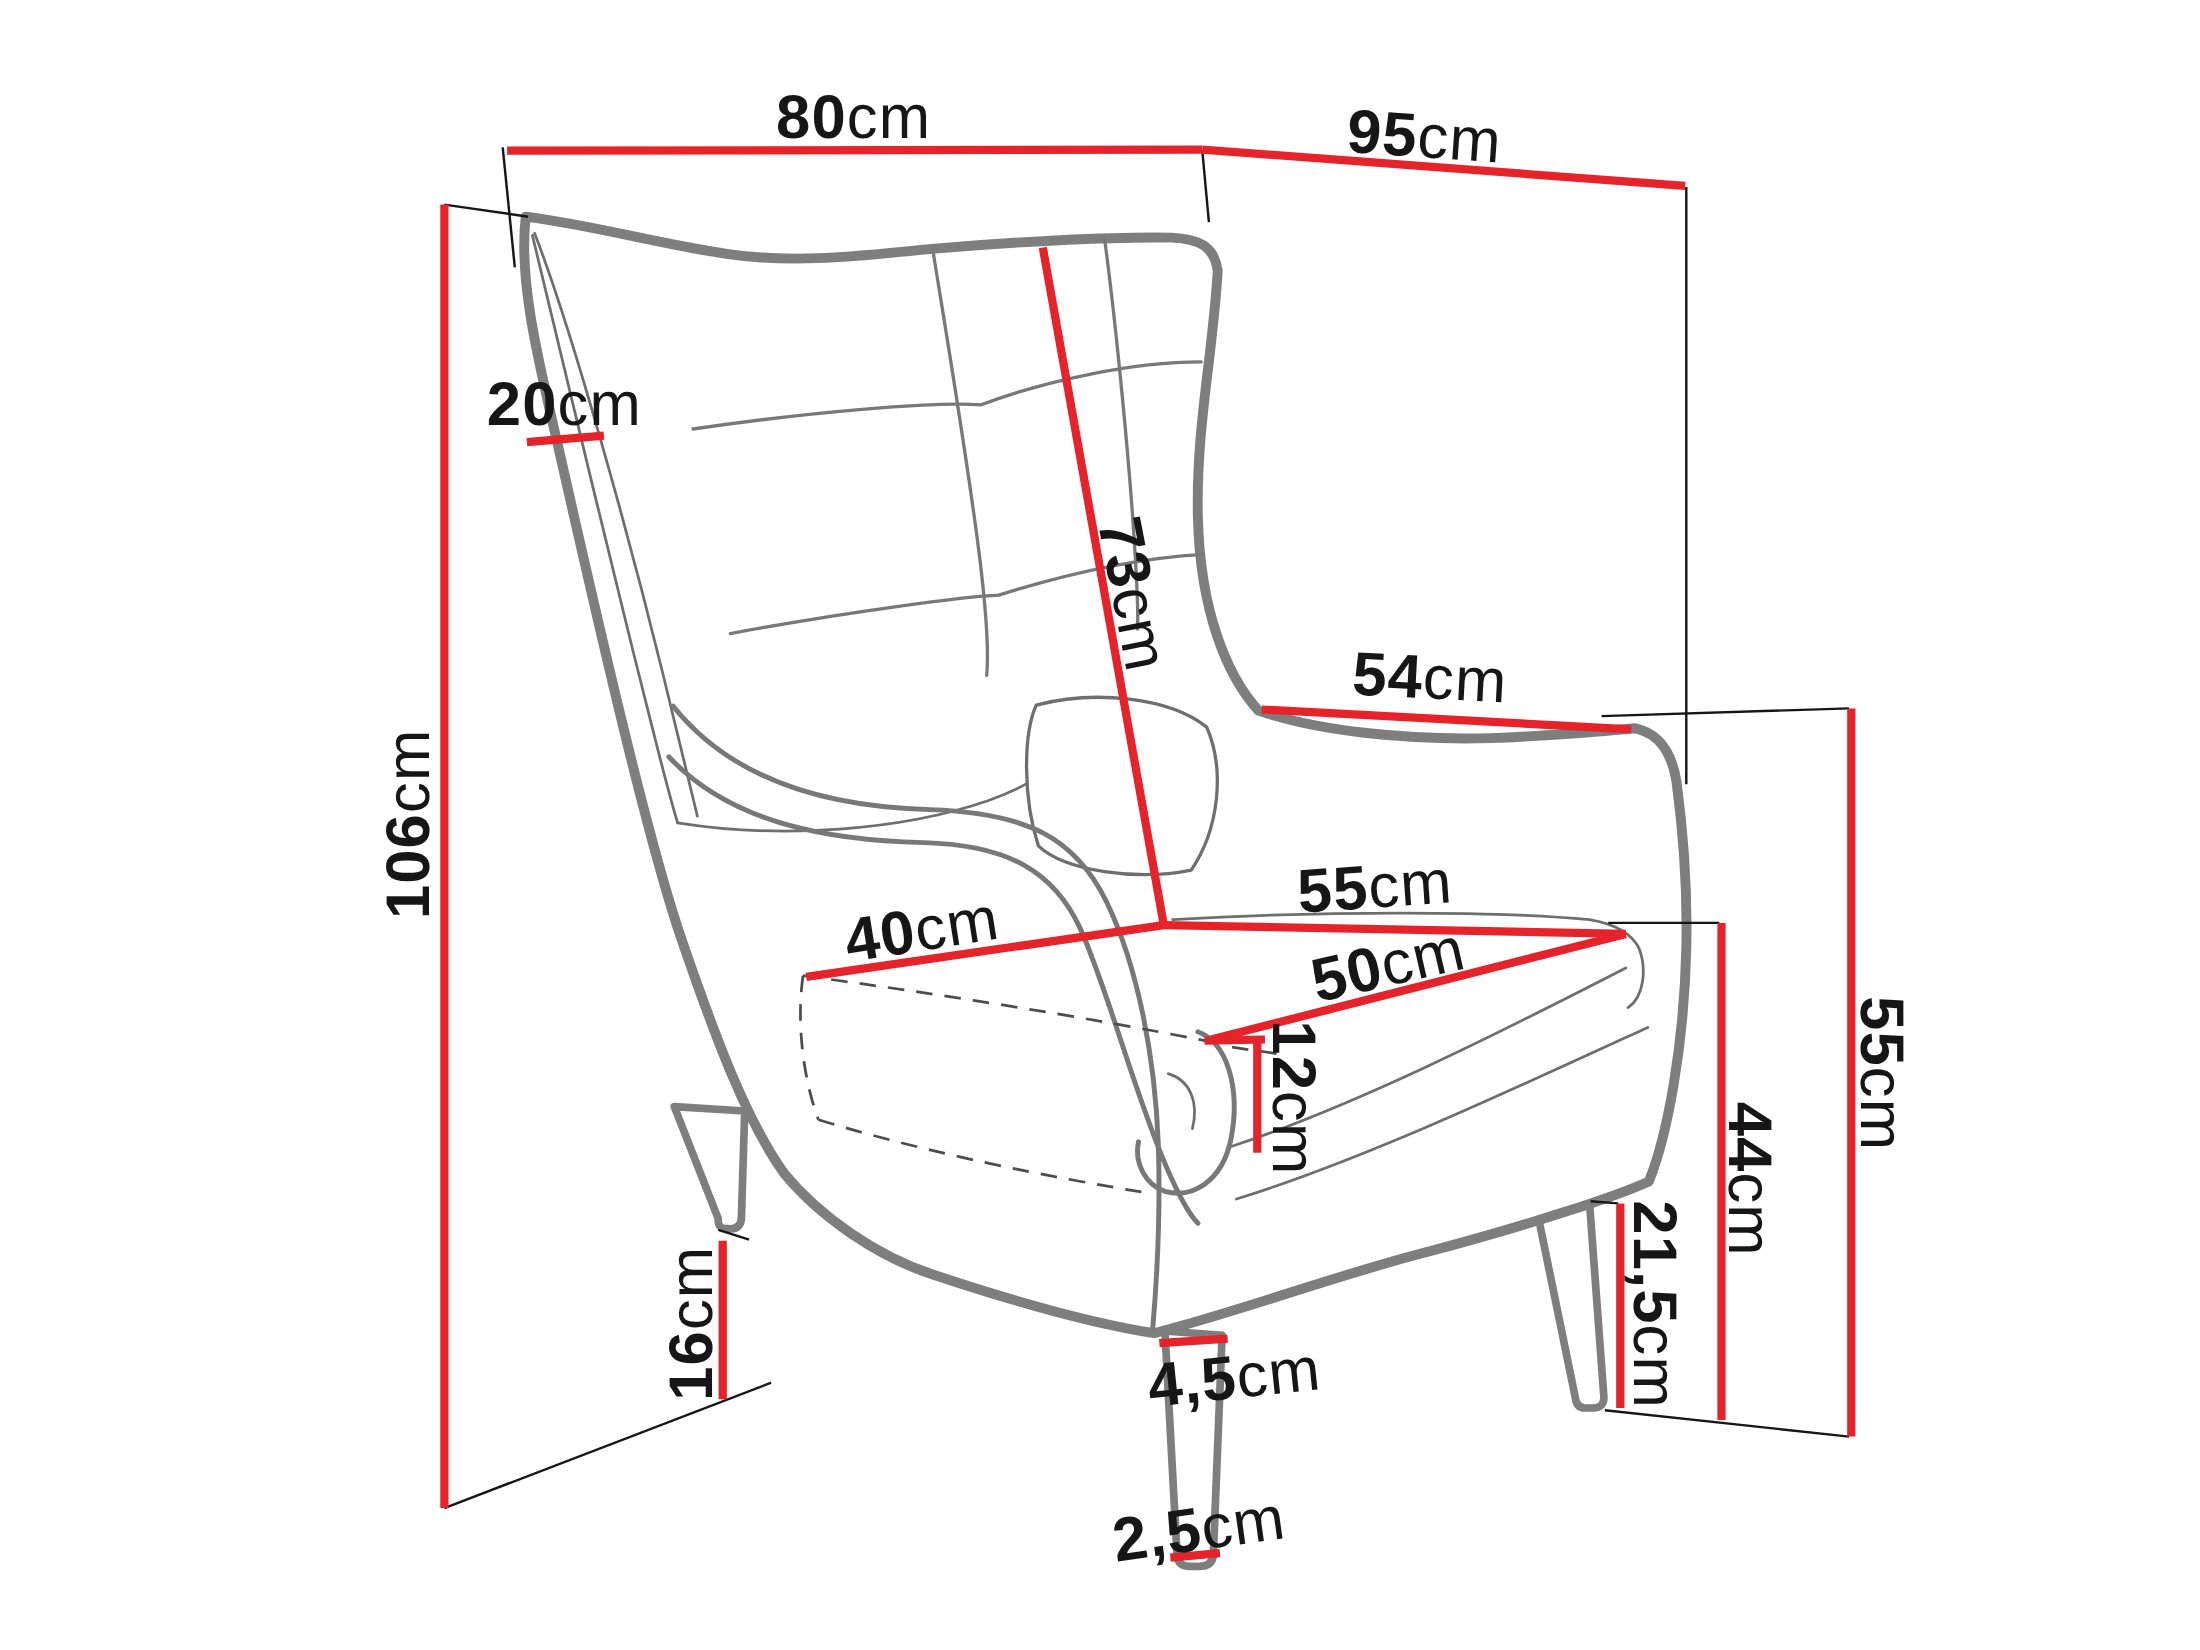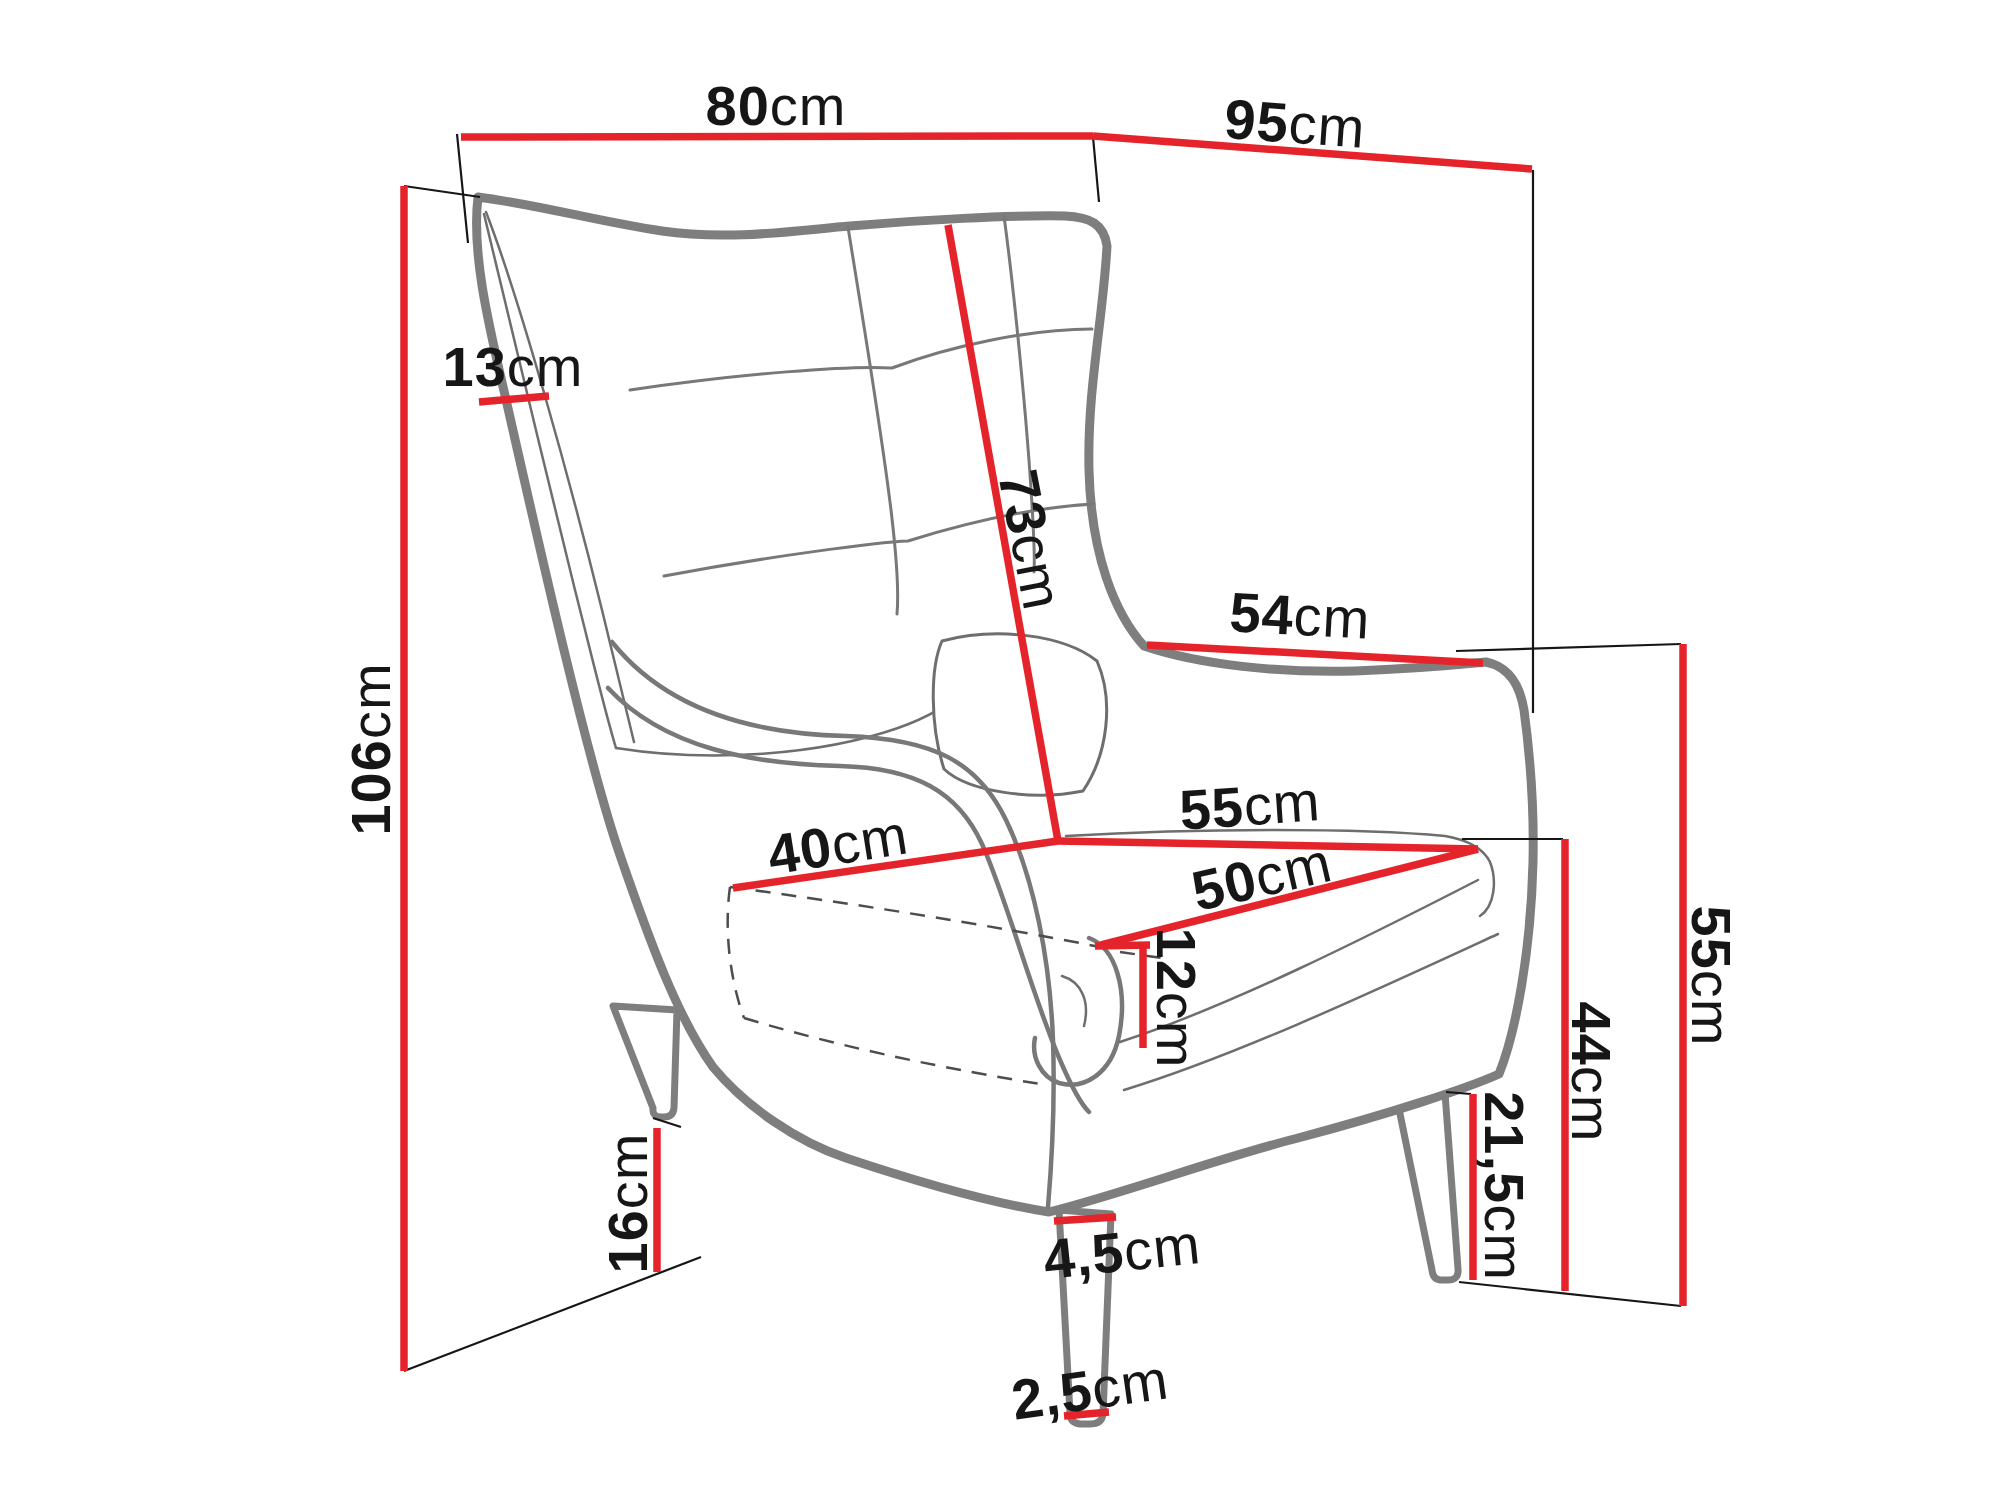--- a/index.html
+++ b/index.html
@@ -126,21 +126,21 @@
     <path class="dim-line" d="M 1064 1416 L 1109 1412"></path>
   </svg>
 
   <div class="dim" style="left:776px;top:106px;">
     <b>80</b><span>cm</span></div>
   <div class="dim" style="left:1295px;top:124px;--rot:4deg;">
     <b>95</b><span>cm</span></div>
   <div class="dim" style="left:371px;top:749px;--rot:-90deg;">
     <b>106</b><span>cm</span></div>
   <div class="dim" style="left:513px;top:367px;">
-    <b>13</b><span>cm</span></div>
+    <b>20</b><span>cm</span></div>
   <div class="dim" style="left:1030px;top:540px;--rot:79deg;">
     <b>73</b><span>cm</span></div>
   <div class="dim" style="left:1300px;top:616px;--rot:3deg;">
     <b>54</b><span>cm</span></div>
   <div class="dim" style="left:1250px;top:806px;--rot:-4deg;">
     <b>55</b><span>cm</span></div>
   <div class="dim" style="left:838px;top:845px;--rot:-9deg;">
     <b>40</b><span>cm</span></div>
   <div class="dim" style="left:1262px;top:877px;--rot:-13deg;">
     <b>50</b><span>cm</span></div>

